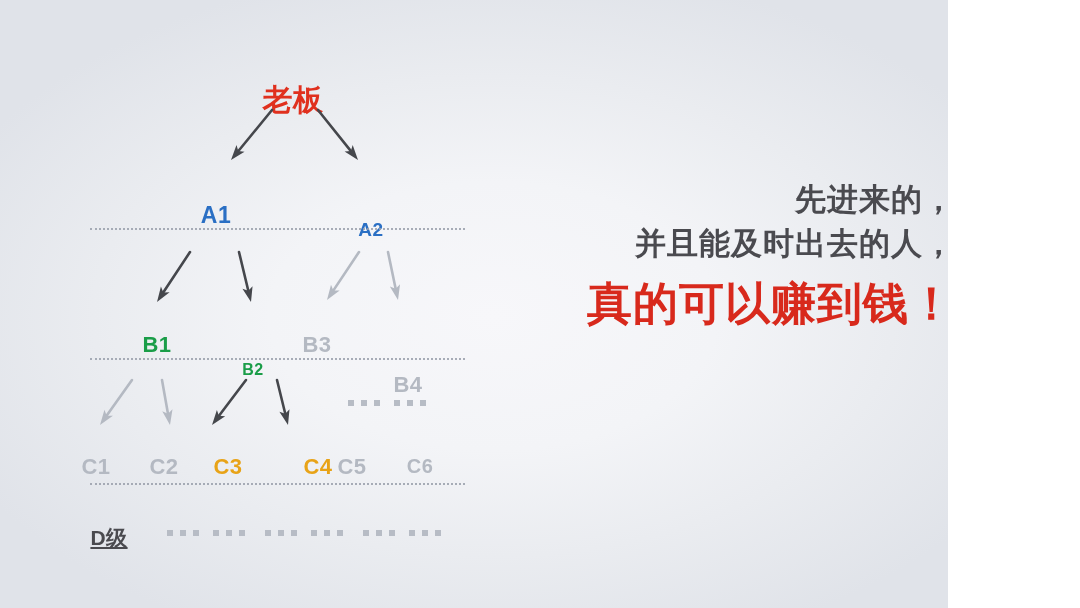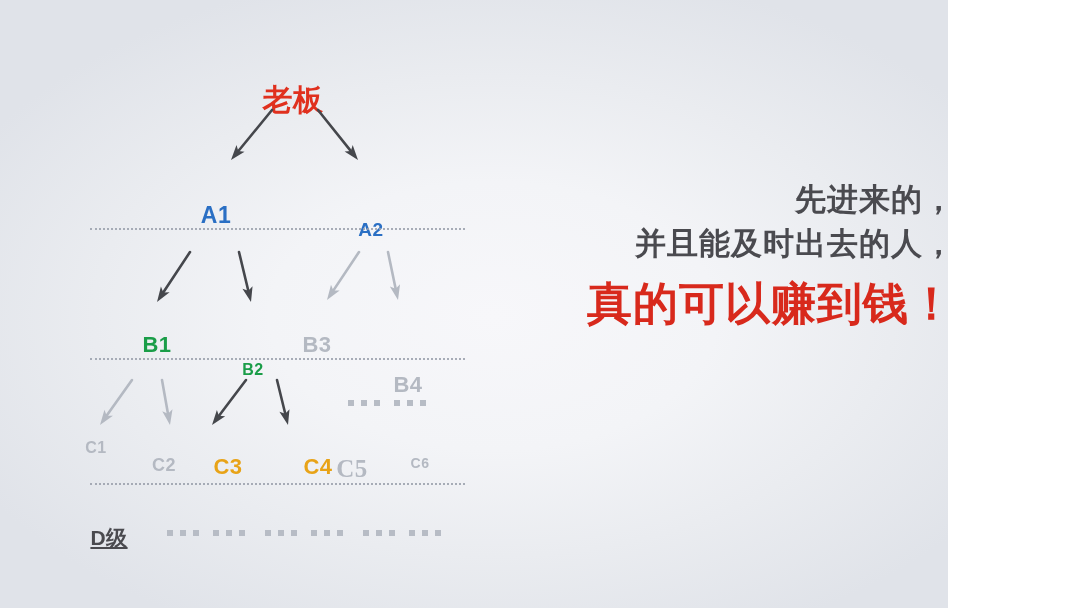--- a/index.html
+++ b/index.html
@@ -102,26 +102,26 @@
         <div class="node centered" style="left: 216px; top: 204px; color: rgb(42, 111, 196); font-size: 23px;">A1</div>
         <div class="node centered" style="left: 371px; top: 220px; color: rgb(42, 111, 196); font-size: 19px;">A2</div>
       </div>
     <div id="level-b">
         <div class="node centered" style="left: 157px; top: 334px; color: rgb(26, 157, 72); font-size: 22px;">B1</div>
         <div class="node centered" style="left: 253px; top: 334px; color: rgb(26, 157, 72); font-size: 16px; margin-top: 28px;">B2</div>
         <div class="node centered" style="left: 317px; top: 334px; color: rgb(180, 185, 194); font-size: 22px;">B3</div>
         <div class="node centered" style="left: 408px; top: 334px; color: rgb(180, 185, 194); font-size: 22px; margin-top: 40px;">B4</div>
       </div>
     <div id="level-c">
-        <div class="node centered" style="left: 96px; top: 440px; color: rgb(180, 185, 194); font-size: 16px;">C1</div>
-        <div class="node centered" style="left: 164px; top: 456px; color: rgb(180, 185, 194); font-size: 18px;">C2</div>
+        <div class="node centered" style="left: 96px; top: 456px; color: rgb(180, 185, 194); font-size: 22px;">C1</div>
+        <div class="node centered" style="left: 164px; top: 456px; color: rgb(180, 185, 194); font-size: 22px;">C2</div>
         <div class="node centered" style="left: 228px; top: 456px; color: rgb(232, 163, 23); font-size: 22px;">C3</div>
         <div class="node centered" style="left: 288px; top: 456px; color: rgb(232, 163, 23); font-size: 22px; margin-left: 30px;">C4</div>
-        <div class="node centered" style="left: 352px; top: 456px; color: rgb(180, 185, 194); font-size: 25px; font-family: Liberation Serif, serif;">C5</div>
-        <div class="node centered" style="left: 420px; top: 456px; color: rgb(180, 185, 194); font-size: 14px;">C6</div>
+        <div class="node centered" style="left: 352px; top: 456px; color: rgb(180, 185, 194); font-size: 22px;">C5</div>
+        <div class="node centered" style="left: 420px; top: 456px; color: rgb(180, 185, 194); font-size: 20px;">C6</div>
       </div>
     <div id="level-d">
         <div class="node centered" style="left: 109px; top: 527px; color: rgb(74, 74, 79); font-size: 21px; text-decoration: underline;">D级</div>
       </div>
 
     <div id="dividers">
         <div class="divider" style="left: 90px; top: 228px; width: 375px; border-top-color: rgb(154, 160, 172);"></div>
         <div class="divider" style="left: 90px; top: 358px; width: 375px; border-top-color: rgb(154, 160, 172);"></div>
         <div class="divider" style="left: 90px; top: 483px; width: 375px; border-top-color: rgb(154, 160, 172);"></div>
       </div>

